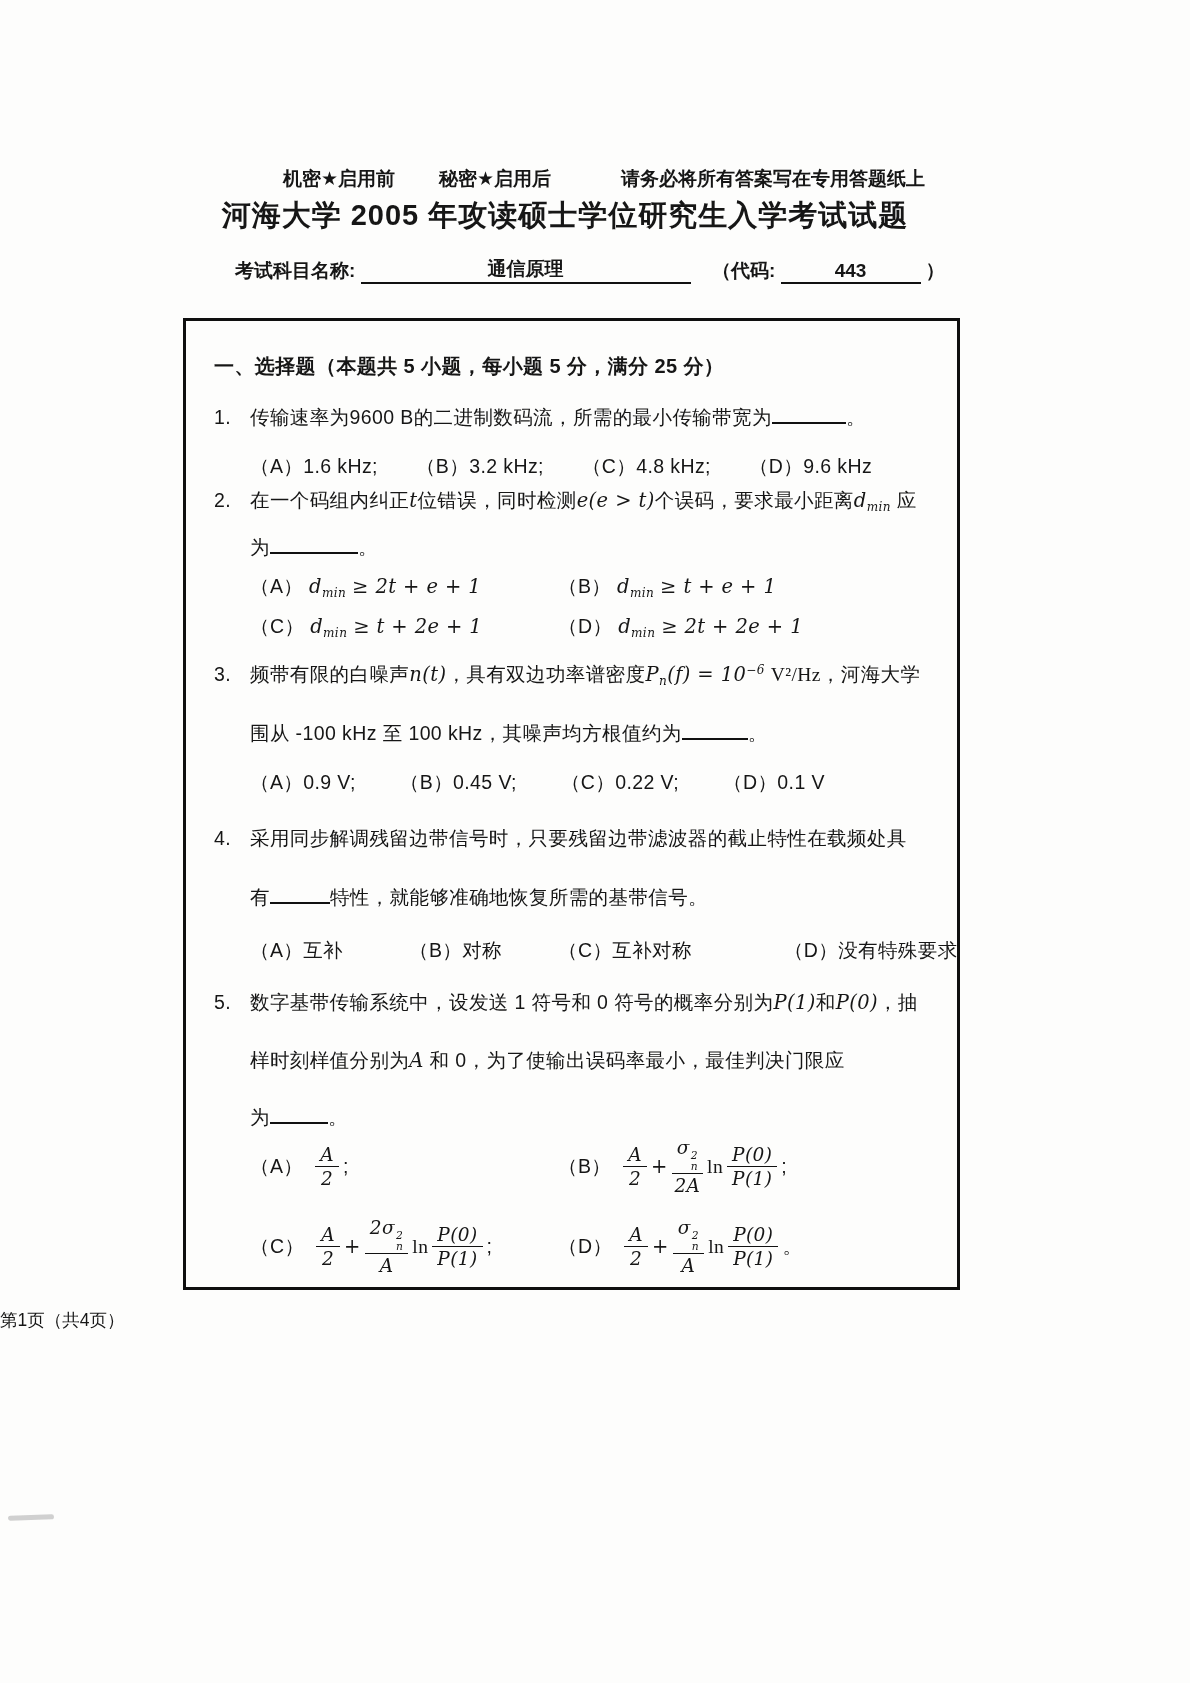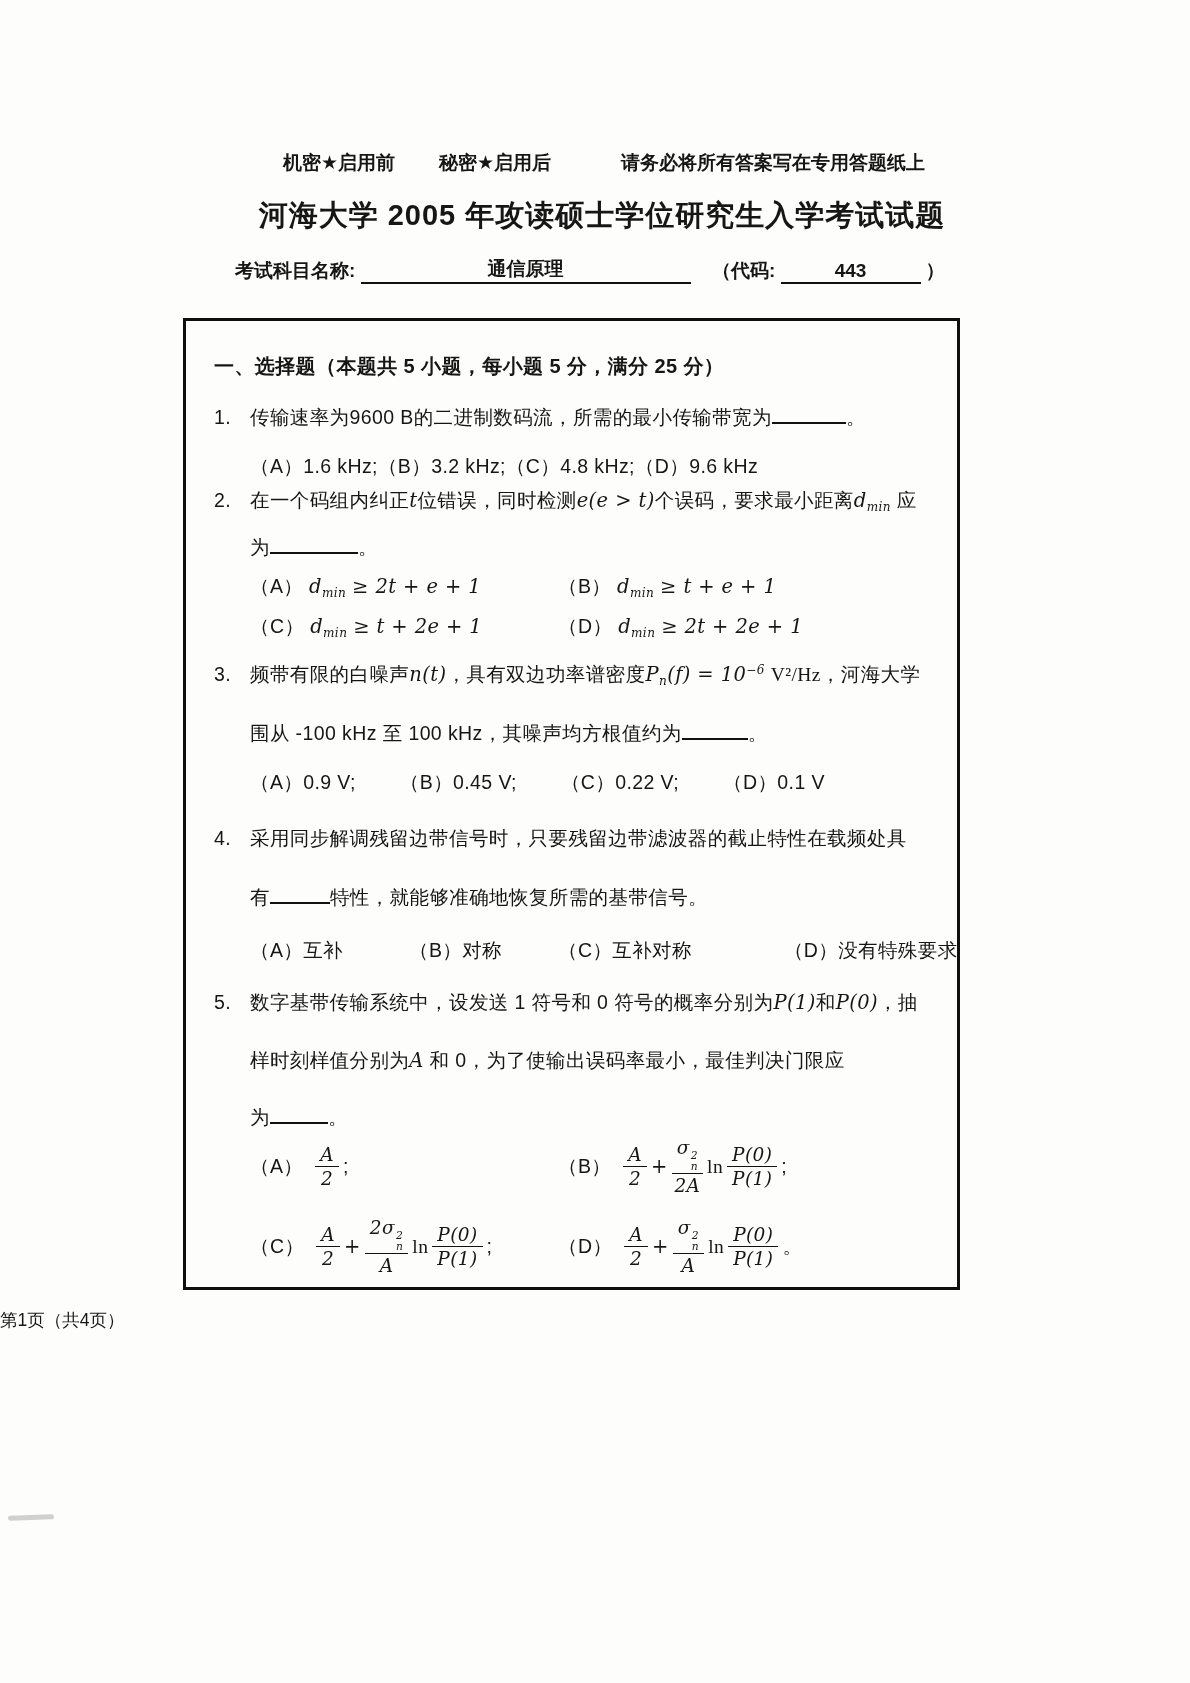--- a/index.html
+++ b/index.html
@@ -3,24 +3,24 @@
 <meta charset="utf-8">
 <style>
   html,body{margin:0;padding:0;background:#ffffff;}
   .page{
     position:relative;width:1190px;height:1683px;background:#fdfdfc;
     font-family:"Liberation Sans","DejaVu Sans",sans-serif;color:#161616;overflow:hidden;
   }
   .abs{position:absolute;white-space:nowrap;}
   .bold{font-weight:700;}
   
-  .security{top:150px;left:283px;font-size:19px;font-weight:700;display:flex;}
+  .security{top:166px;left:283px;font-size:19px;font-weight:700;display:flex;}
   .security .gap1{display:inline-block;width:44px;}
   .security .gap2{display:inline-block;width:70px;}
-  .exam-title{top:196px;left:0;width:1130px;text-align:center;font-size:29px;font-weight:700;letter-spacing:1px;padding-left:37px;}
+  .exam-title{top:196px;left:0;width:1130px;text-align:center;font-size:29px;font-weight:700;letter-spacing:1px;}
   .subject{top:256px;left:235px;font-size:19px;font-weight:700;}
   .uline{display:inline-block;border-bottom:2px solid #111;text-align:center;vertical-align:bottom;}
   .u-subject{width:330px;}
   .u-code{width:140px;}
   .code-label{margin-left:16px;}
   
   .qbox{position:absolute;left:183px;top:318px;width:771px;height:966px;border:3px solid #0f0f0f;overflow:hidden;}
   .line{position:absolute;font-size:19.5px;letter-spacing:0.4px;white-space:nowrap;}
   .qnum{display:inline-block;width:36px;}
   .blank{display:inline-block;border-bottom:2px solid #111;height:0.95em;}
@@ -63,21 +63,21 @@
     <span>）</span>
   </div>
 
   <div class="qbox">
 
     <div class="line bold" style="top:32px;left:28px;font-size:20px;">一、选择题（本题共 5 小题，每小题 5 分，满分 25 分）</div>
 
     <div class="line" style="top:82px;left:28px;">
       <span class="qnum">1.</span><span>传输速率为9600 B的二进制数码流，所需的最小传输带宽为</span><span class="blank" style="width:74px;"></span><span>。</span>
     </div>
-    <div class="line optflex" style="top:132px;left:64px;">
+    <div class="line optflex" style="top:132px;left:64px;gap:38px;">
       <span>（A）1.6 kHz;</span>
       <span>（B）3.2 kHz;</span>
       <span>（C）4.8 kHz;</span>
       <span>（D）9.6 kHz</span>
     </div>
 
     <div class="line" style="top:166px;left:28px;">
       <span class="qnum">2.</span><span>在一个码组内纠正</span><span class="mi">t</span><span>位错误，同时检测</span><span class="mi">e(e &gt; t)</span><span>个误码，要求最小距离</span><span class="mi"><span>d</span><sub class="ms">min</sub></span>&nbsp;<span>应</span>
     </div>
     <div class="line" style="top:212px;left:64px;">

